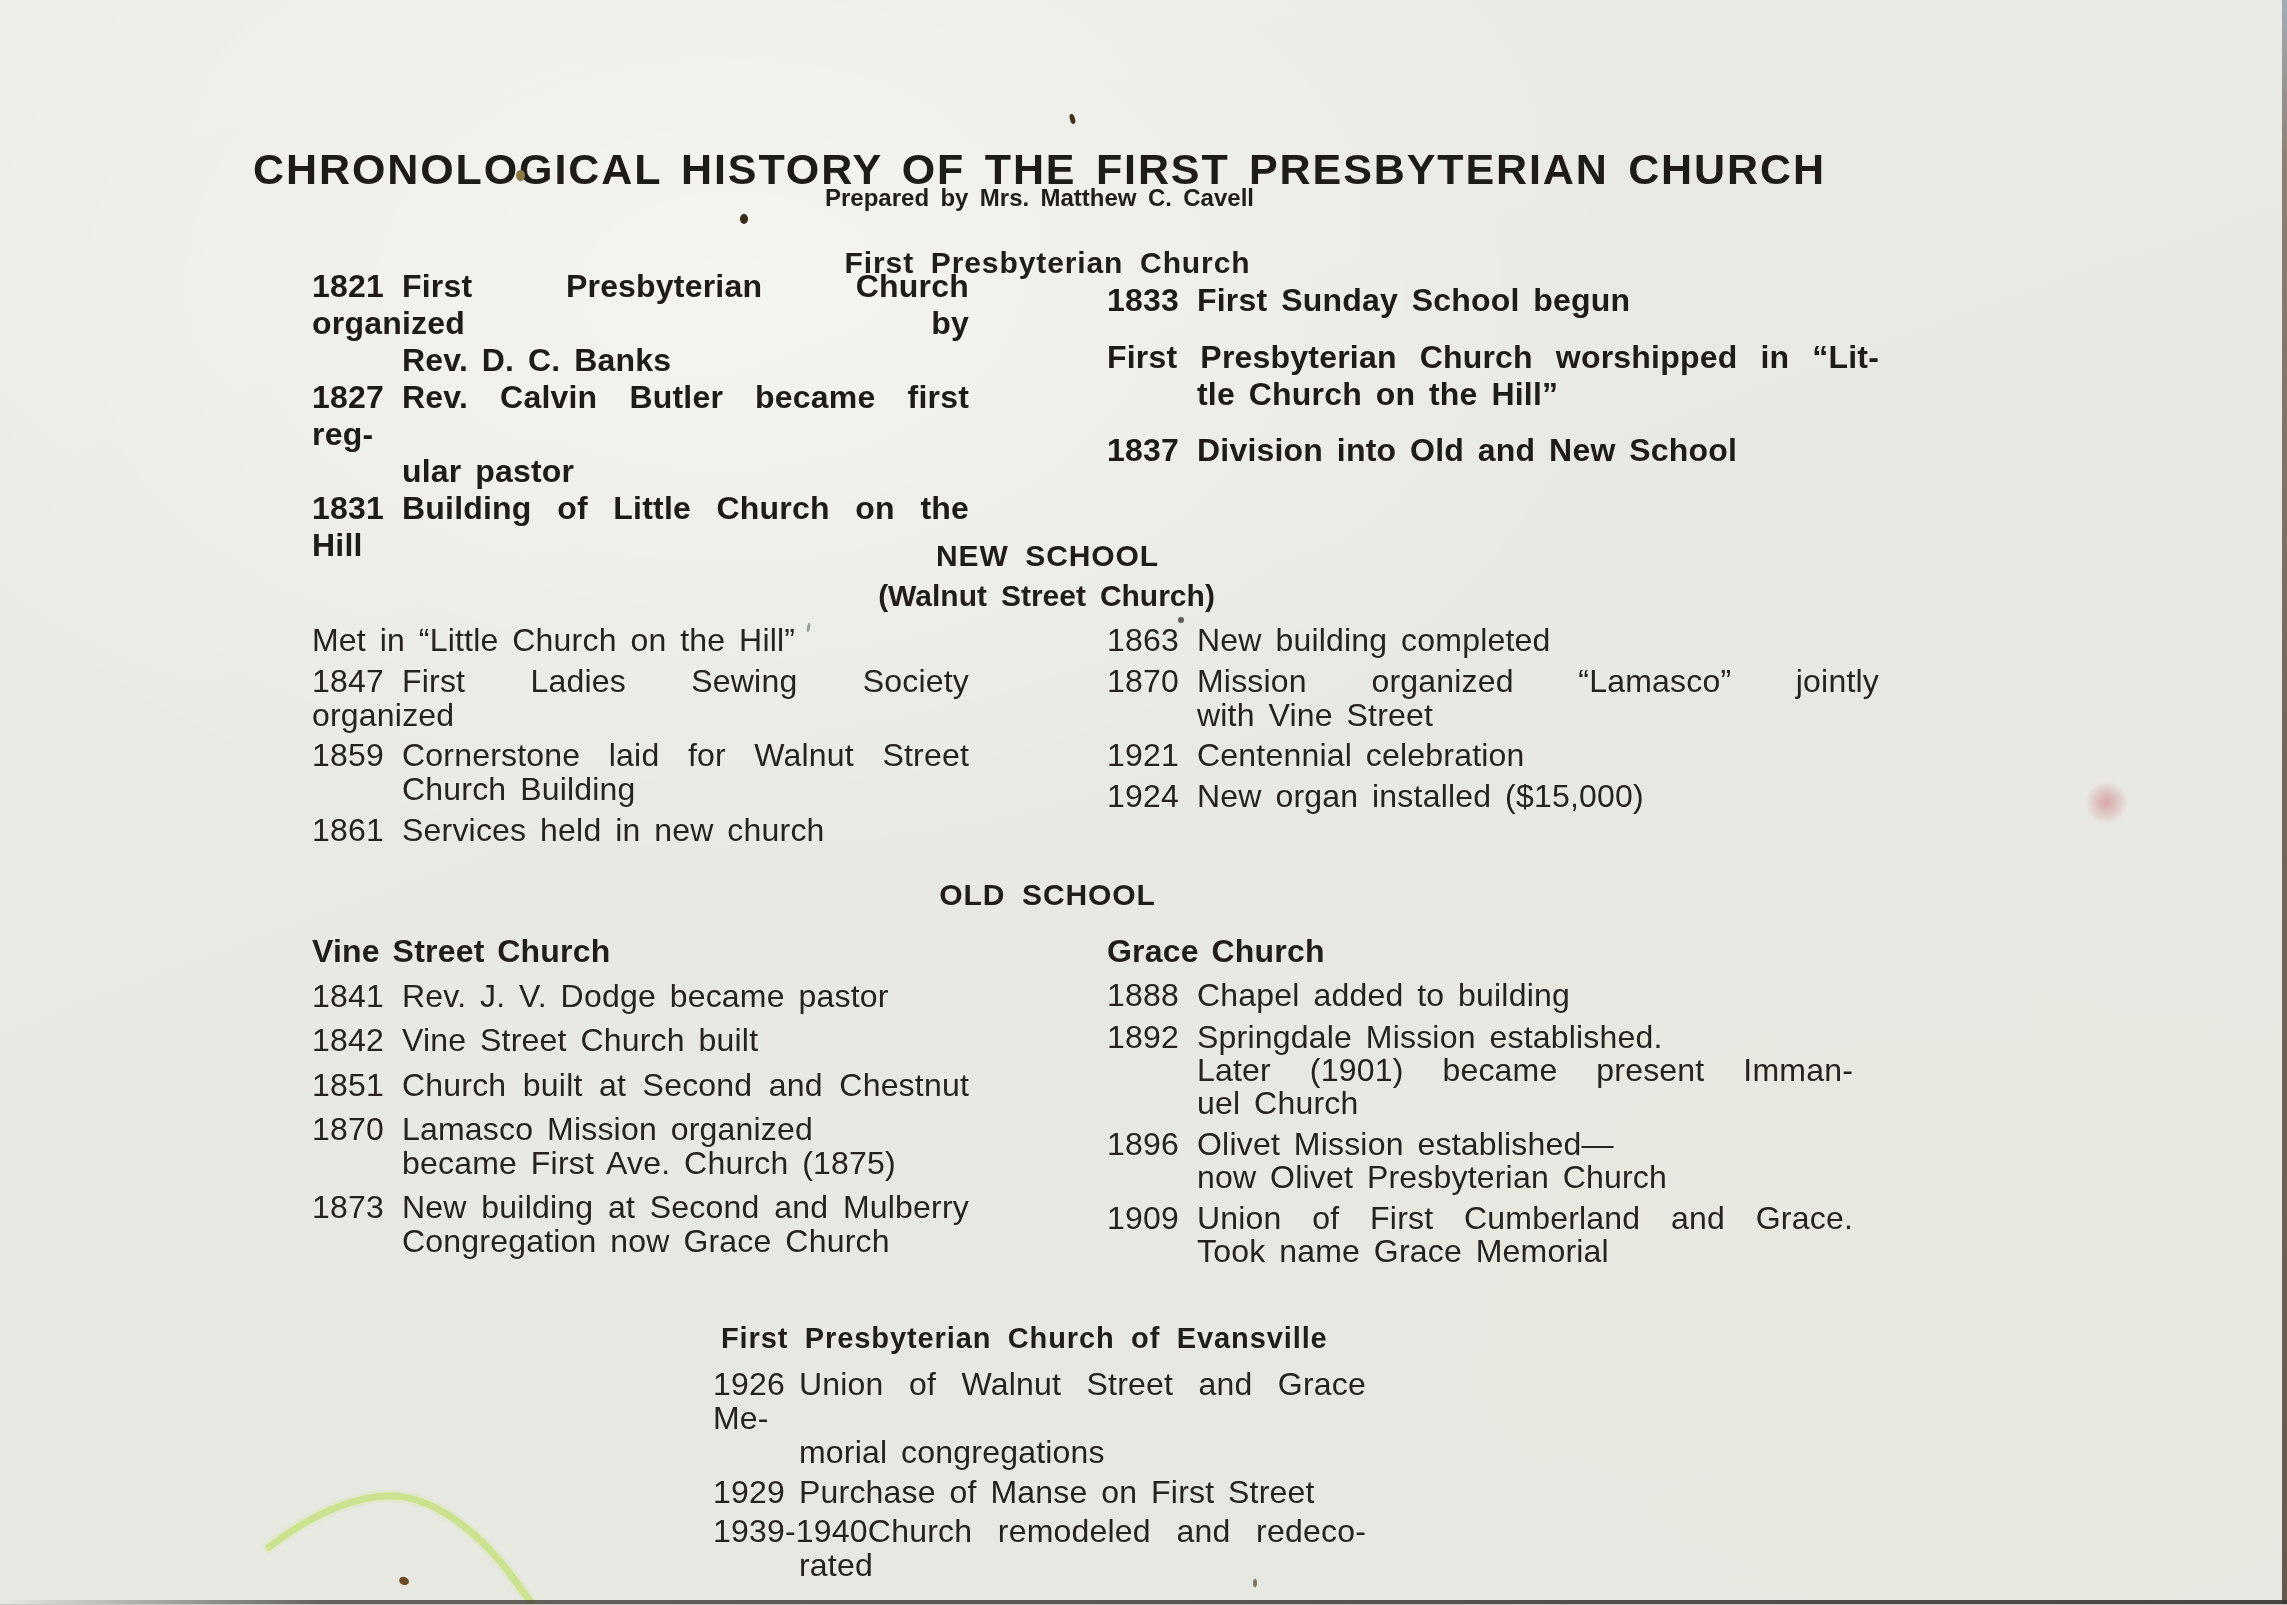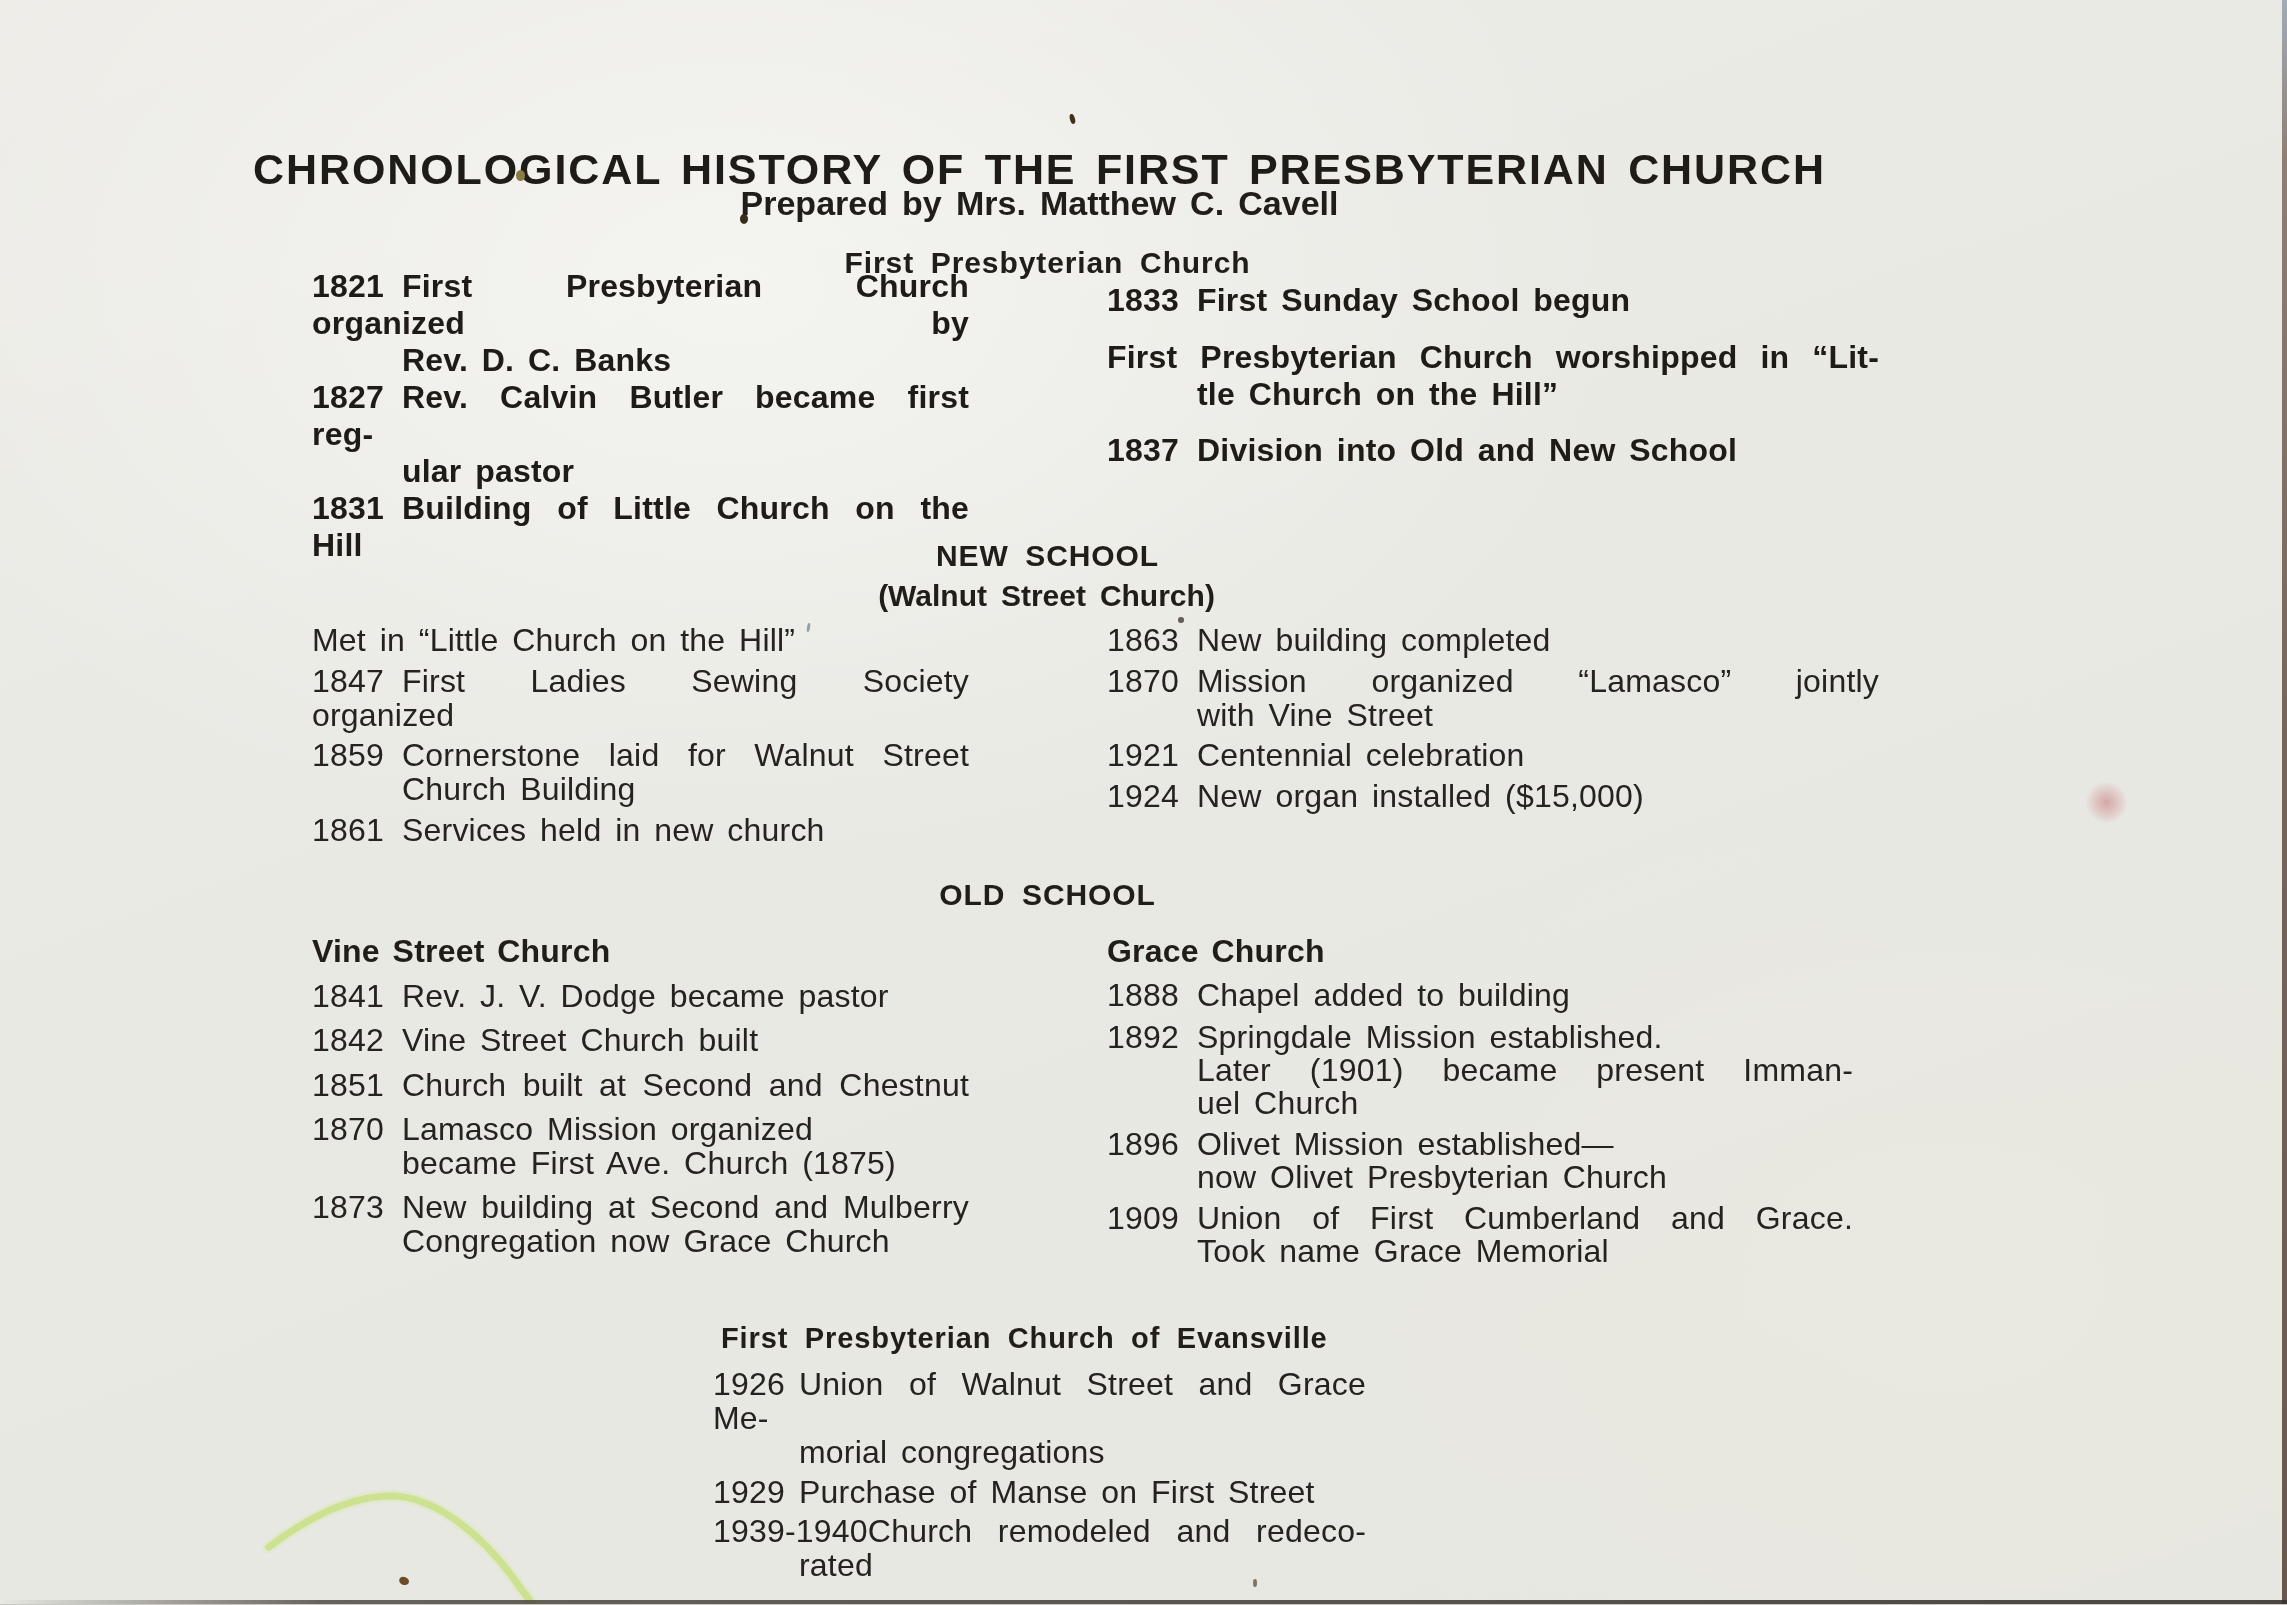--- a/index.html
+++ b/index.html
@@ -14,21 +14,21 @@
     font-family:Liberation Sans, sans-serif;
     color:#262220;
   }
   .abs{position:absolute;}
   .centered{left:0;width:2079px;text-align:center;}
   .title{
     top:117px;font-size:43px;font-weight:700;letter-spacing:1.9px;
     color:#1f1b17;line-height:1.1;word-spacing:5.6px;white-space:nowrap;
   }
   .byline{
-    top:184px;font-size:34px;font-weight:700;color:#211d18;word-spacing:4.7px;
+    top:184px;font-size:24px;font-weight:700;color:#211d18;word-spacing:4.7px;
   }
   .shead{
     font-size:30px;font-weight:700;color:#211d18;margin:0;word-spacing:7.5px;letter-spacing:0.9px;white-space:nowrap;padding-left:8px;
   }
   .subhead2{
     font-size:30px;font-weight:700;color:#211d18;word-spacing:5.6px;margin-left:7px;
   }
   .col{font-size:32px;letter-spacing:0.2px;word-spacing:4.7px;}
   .c1{left:312px;width:657px;}
   .c2{left:1107px;width:772px;}

